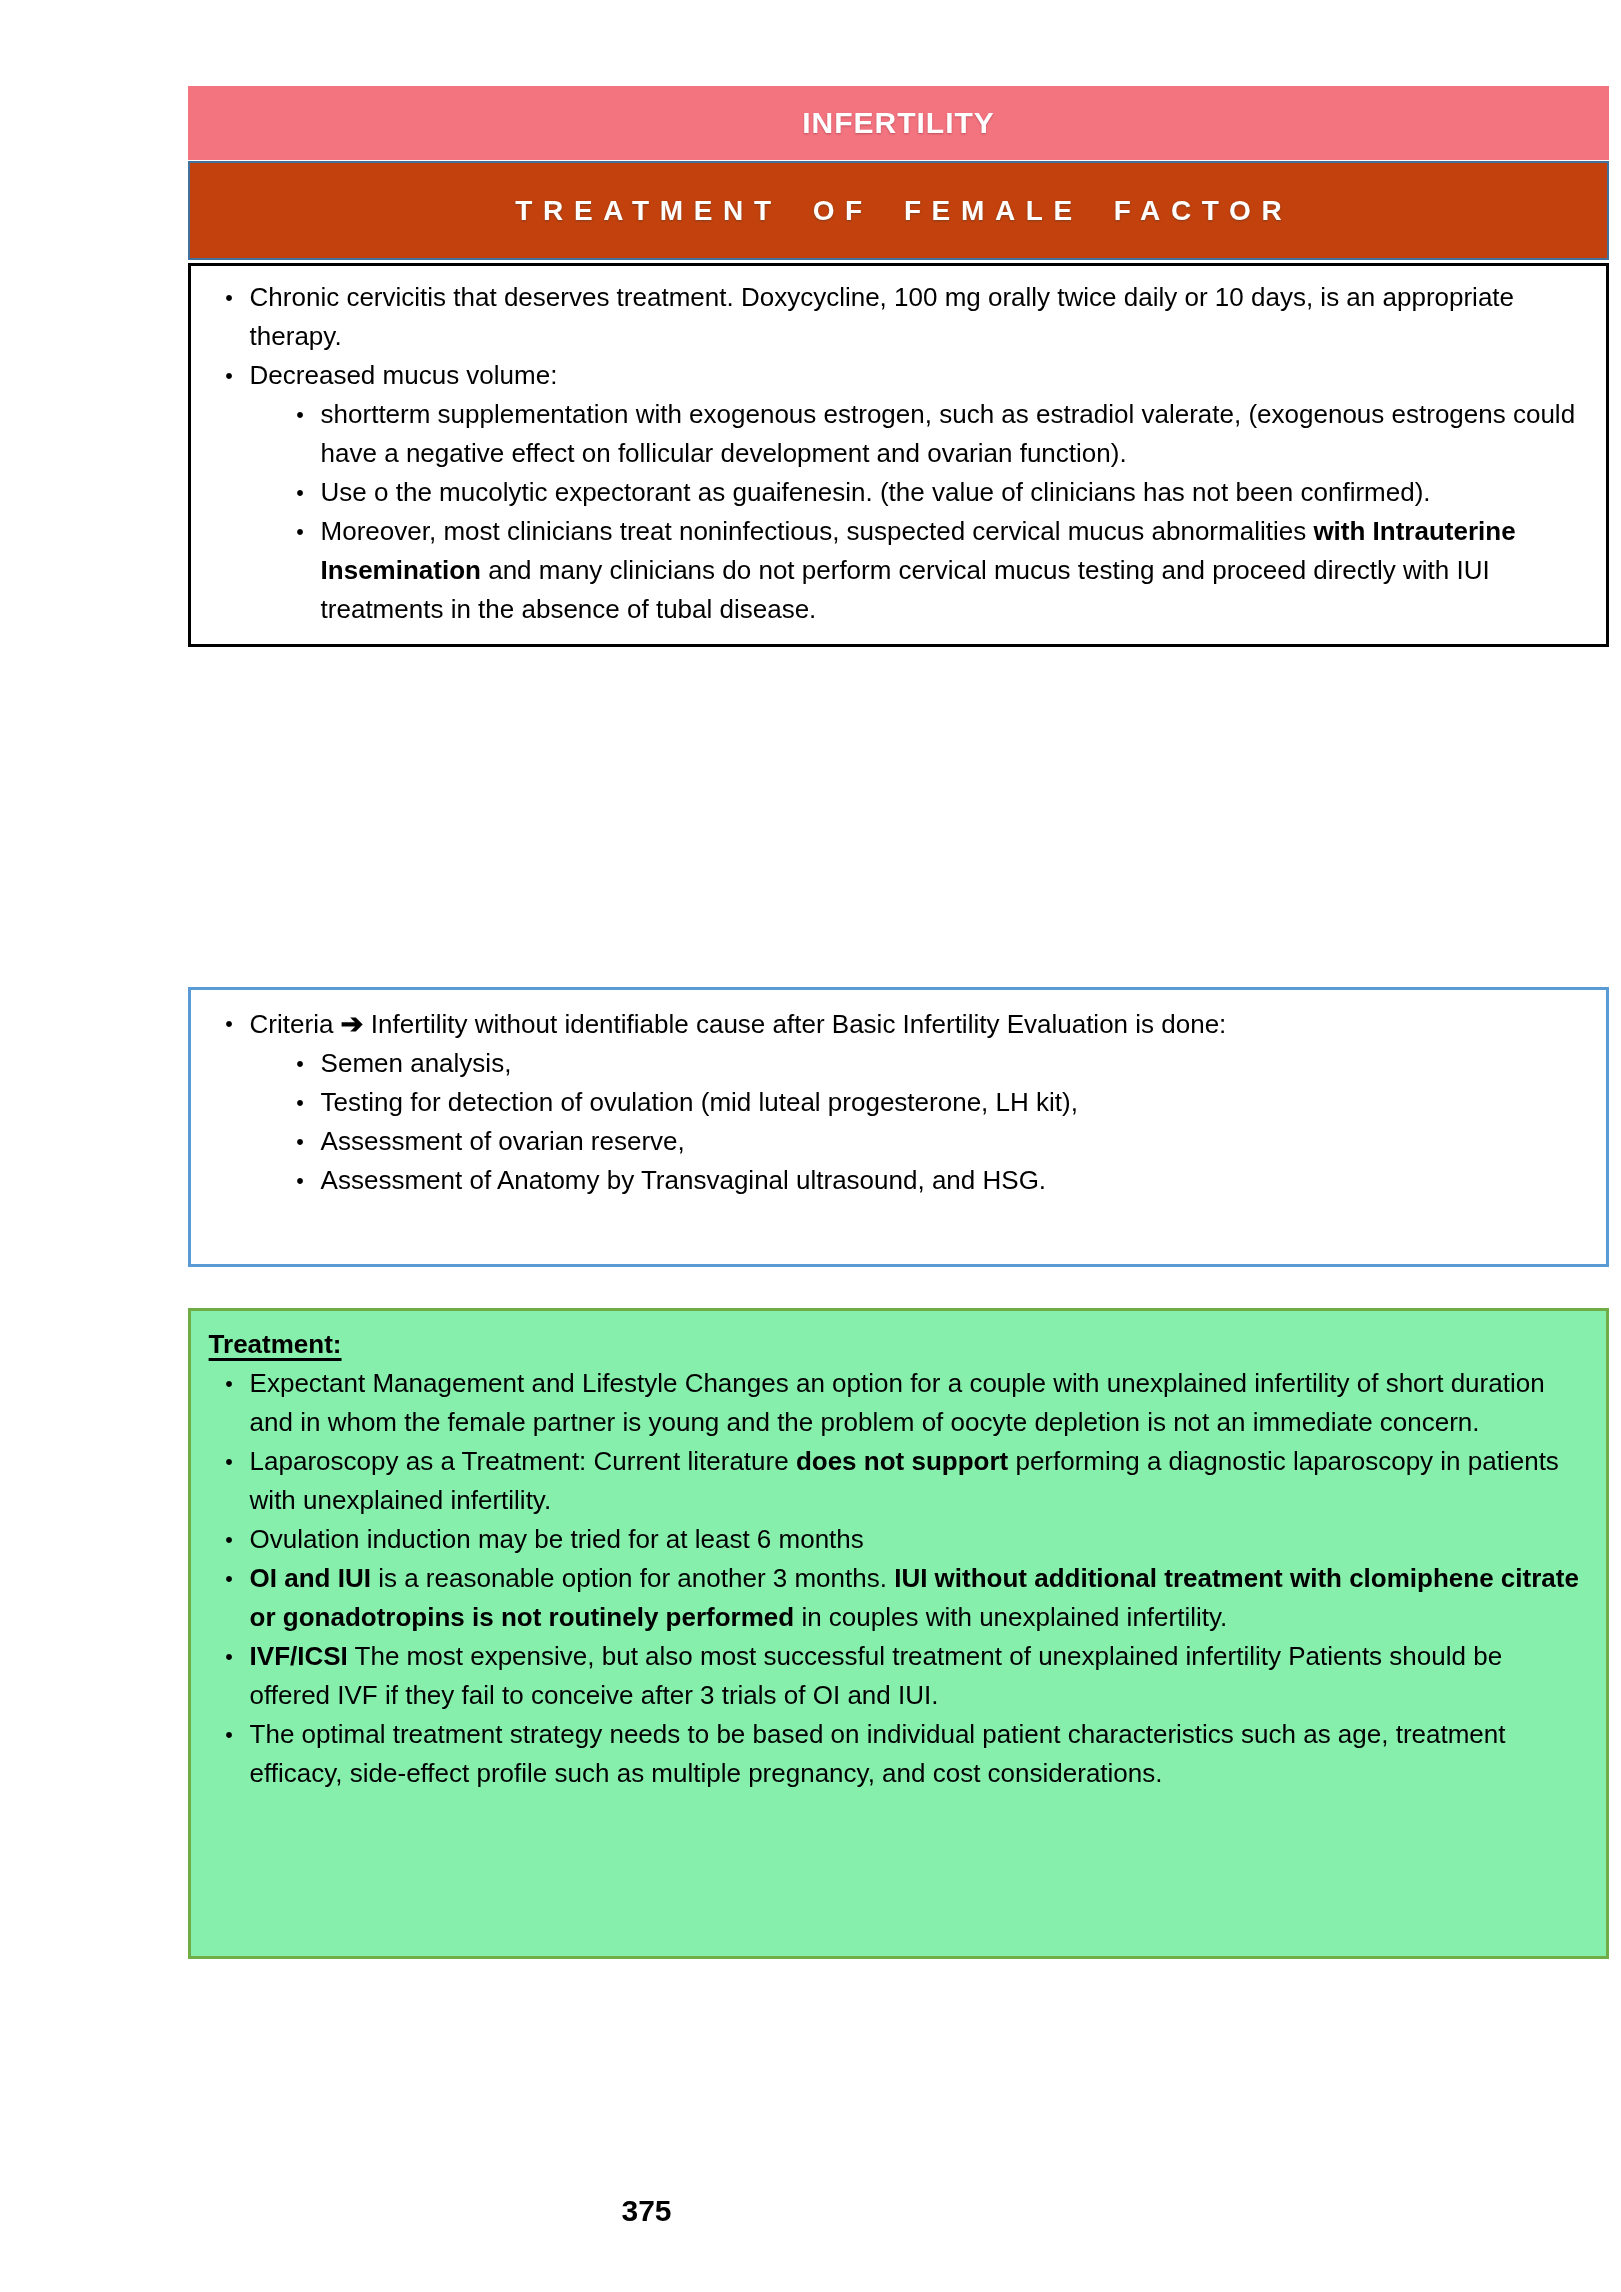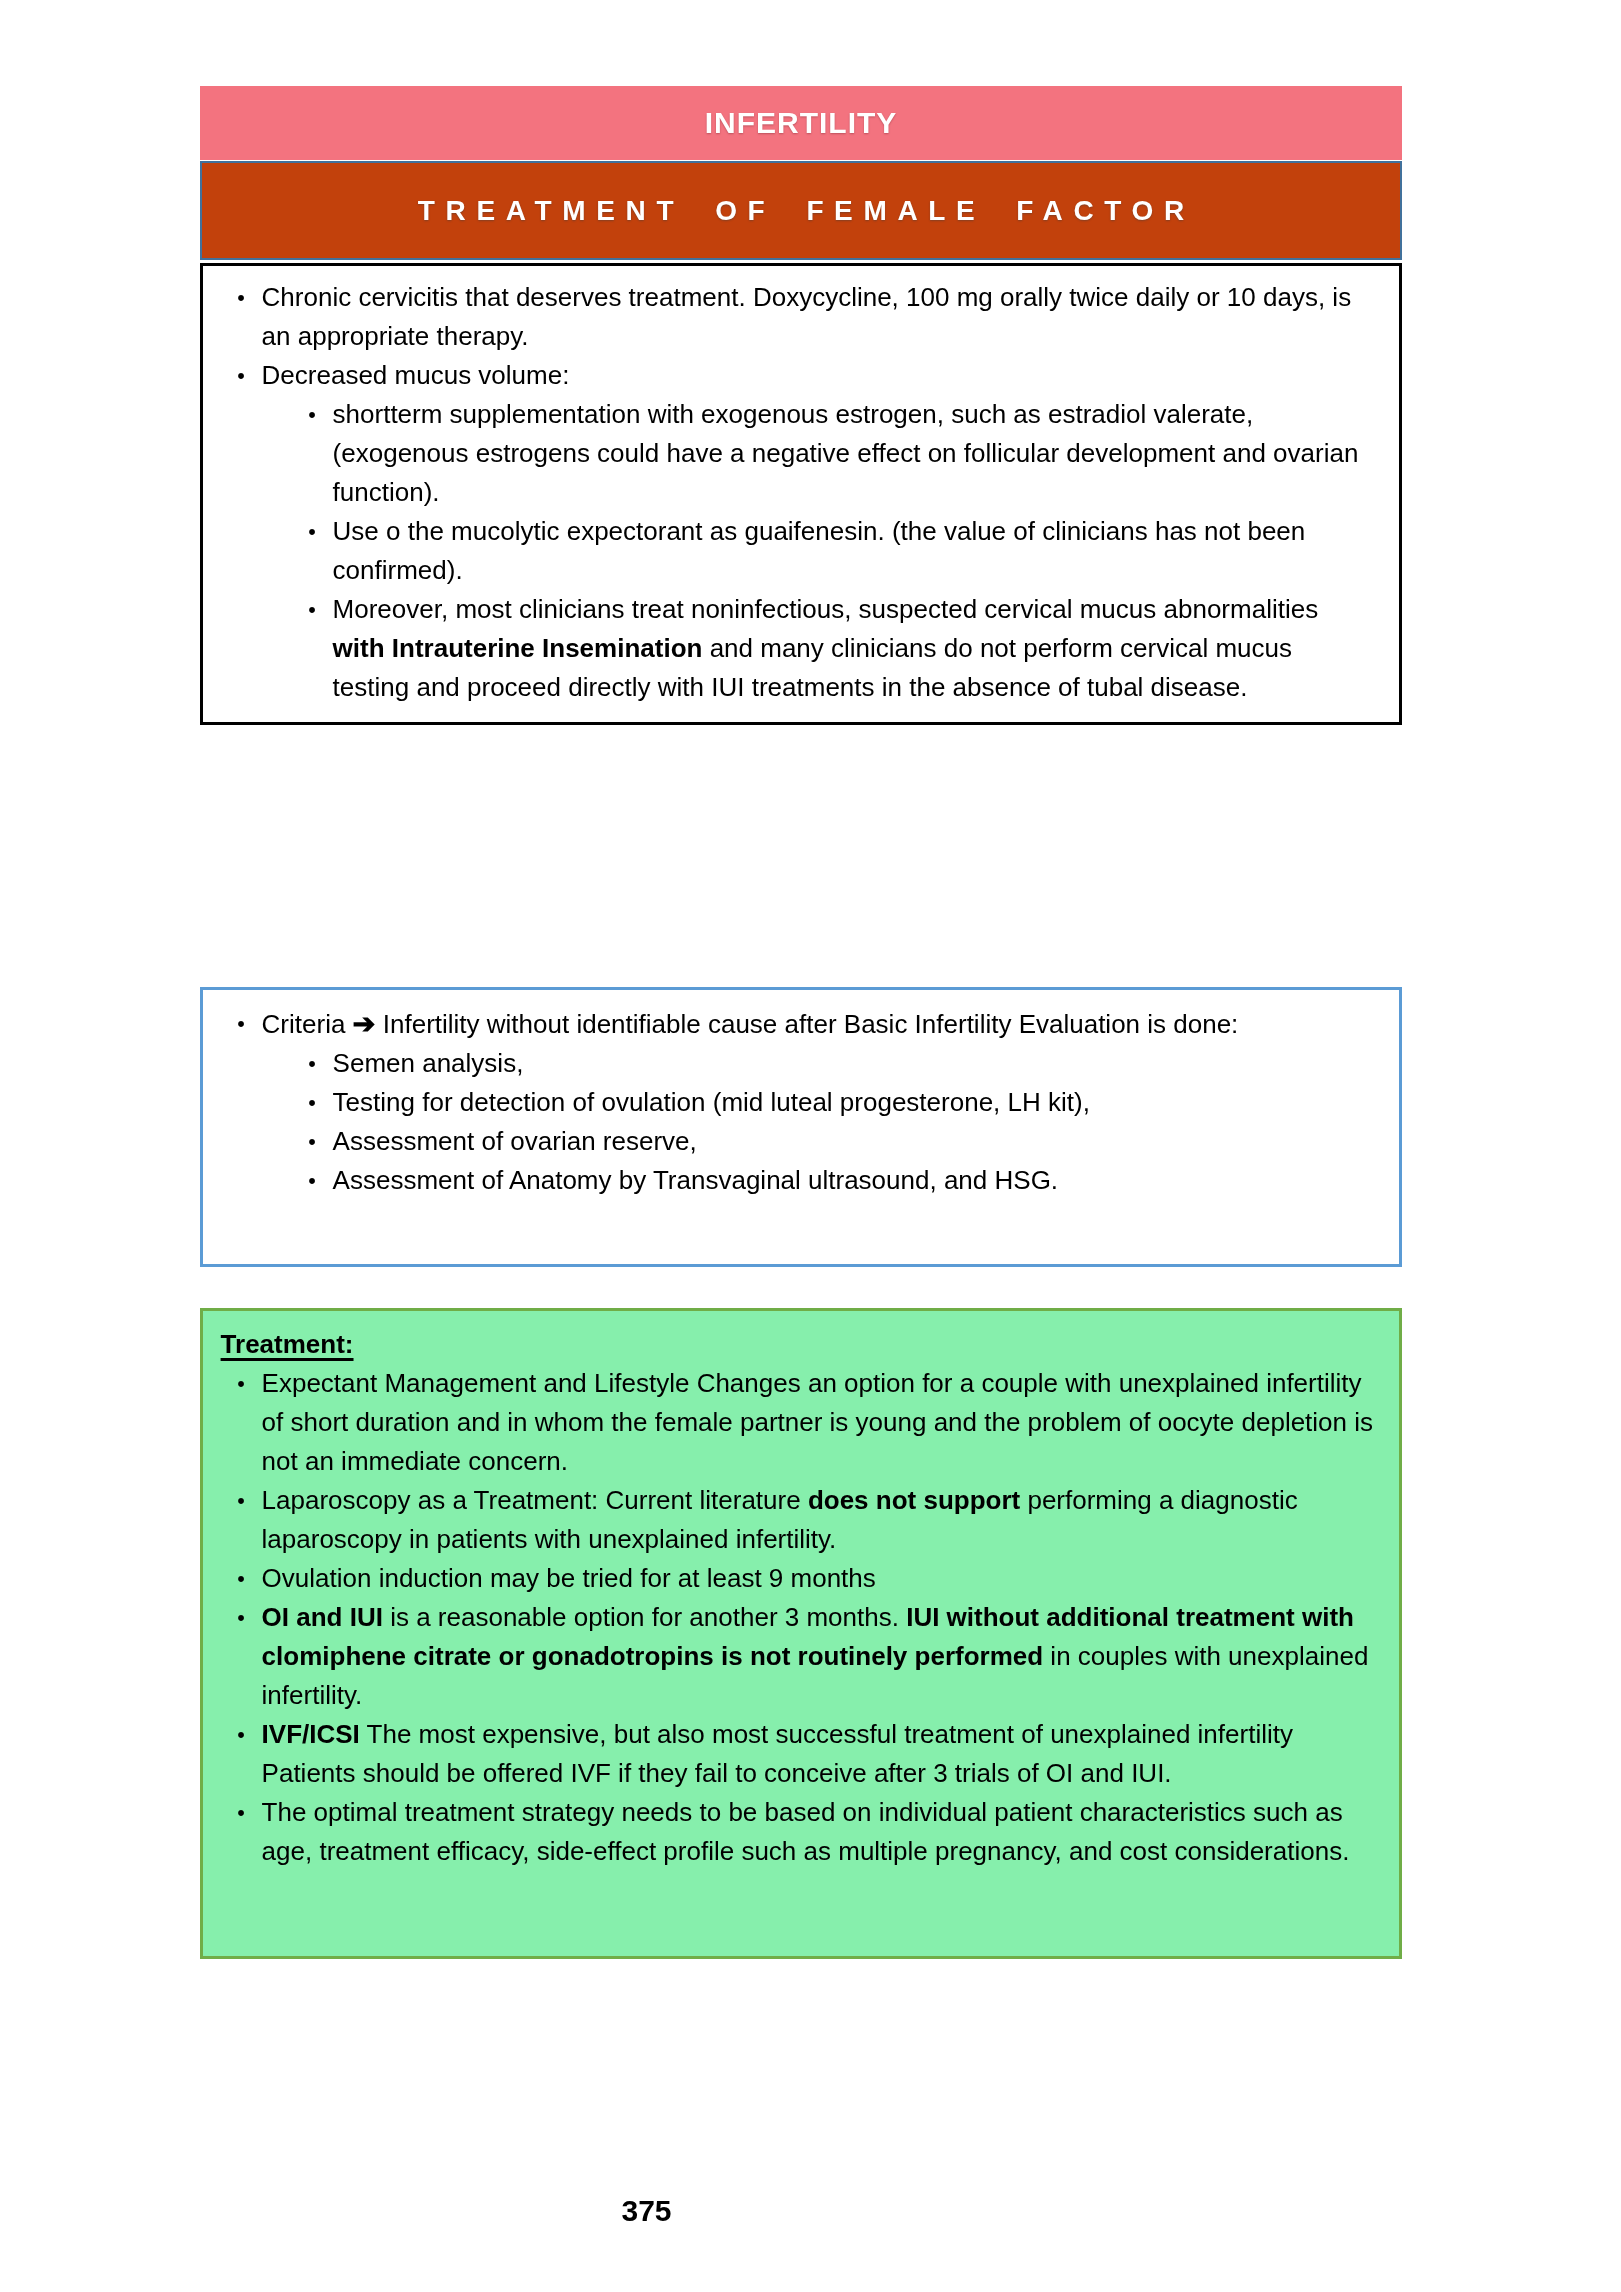--- a/index.html
+++ b/index.html
@@ -1,21 +1,21 @@
 <!DOCTYPE html>
 <html><head>
 <meta charset="utf-8">
 <style>
   * { margin:0; padding:0; box-sizing:border-box; }
   html,body { background:#e9e9e9; }
   .page {
     position:relative; width:1621px; height:2293px; background:#ffffff;
     font-family:"Liberation Sans", sans-serif; color:#000; overflow:hidden;
   }
-  .abs { position:absolute; left:200px; width:1202px; }
+  .abs { position:absolute; left:188px; width:1421px; }
 
   
   .banner { display:flex; align-items:center; justify-content:center; }
   .banner-pink { top:86px; height:74px; background:#f3737f; }
   .banner-pink .lbl {
     color:#fff; font-weight:bold; font-size:30px; letter-spacing:1px;
     text-shadow:0 1px 2px rgba(90,20,30,.35);
   }
   .banner-teal { top:161px; height:99px; background:#c2410c; border:2.9px solid #41719c; }
   .banner-teal .lbl {
@@ -142,21 +142,21 @@
       <div class="txt">Expectant Management and Lifestyle Changes an option for a couple with unexplained infertility of short duration and in whom the female partner is young and the problem of oocyte depletion is not an immediate concern.</div>
     </div>
 
     <div class="li l1">
       <span class="marker">•</span>
       <div class="txt"><span>Laparoscopy as a Treatment: Current literature </span><span class="b u">does not support</span><span> performing a diagnostic laparoscopy in patients with unexplained infertility.</span></div>
     </div>
 
     <div class="li l1">
       <span class="marker">•</span>
-      <div class="txt">Ovulation induction may be tried for at least 9 months</div>
+      <div class="txt">Ovulation induction may be tried for at least 6 months</div>
     </div>
 
     <div class="li l1">
       <span class="marker">•</span>
       <div class="txt"><span class="b u">OI and IUI </span><span>is a reasonable option for another 3 months. </span><span class="b">IUI without additional treatment with clomiphene citrate or gonadotropins is not routinely performed</span><span> in couples with unexplained infertility.</span></div>
     </div>
 
     <div class="li l1">
       <span class="marker">•</span>
       <div class="txt"><span class="b u">IVF/ICSI</span><span> The most expensive, but also most successful treatment of unexplained infertility Patients should be offered IVF if they fail to conceive after 3 trials of OI and IUI.</span></div>

